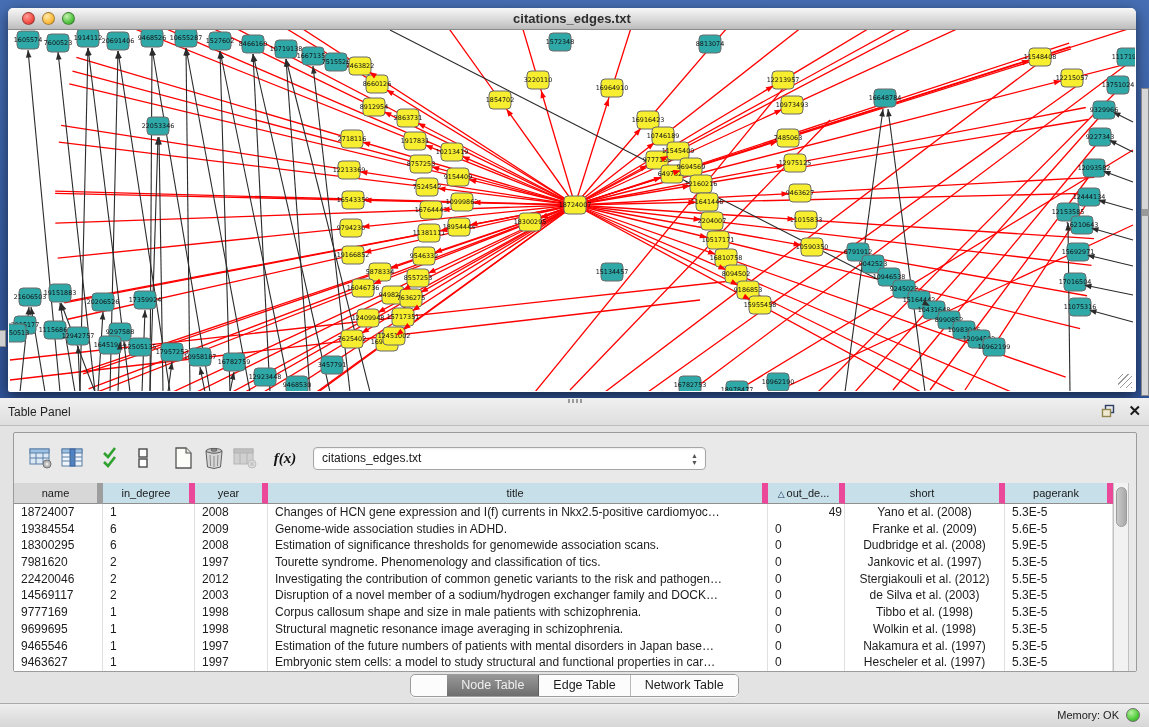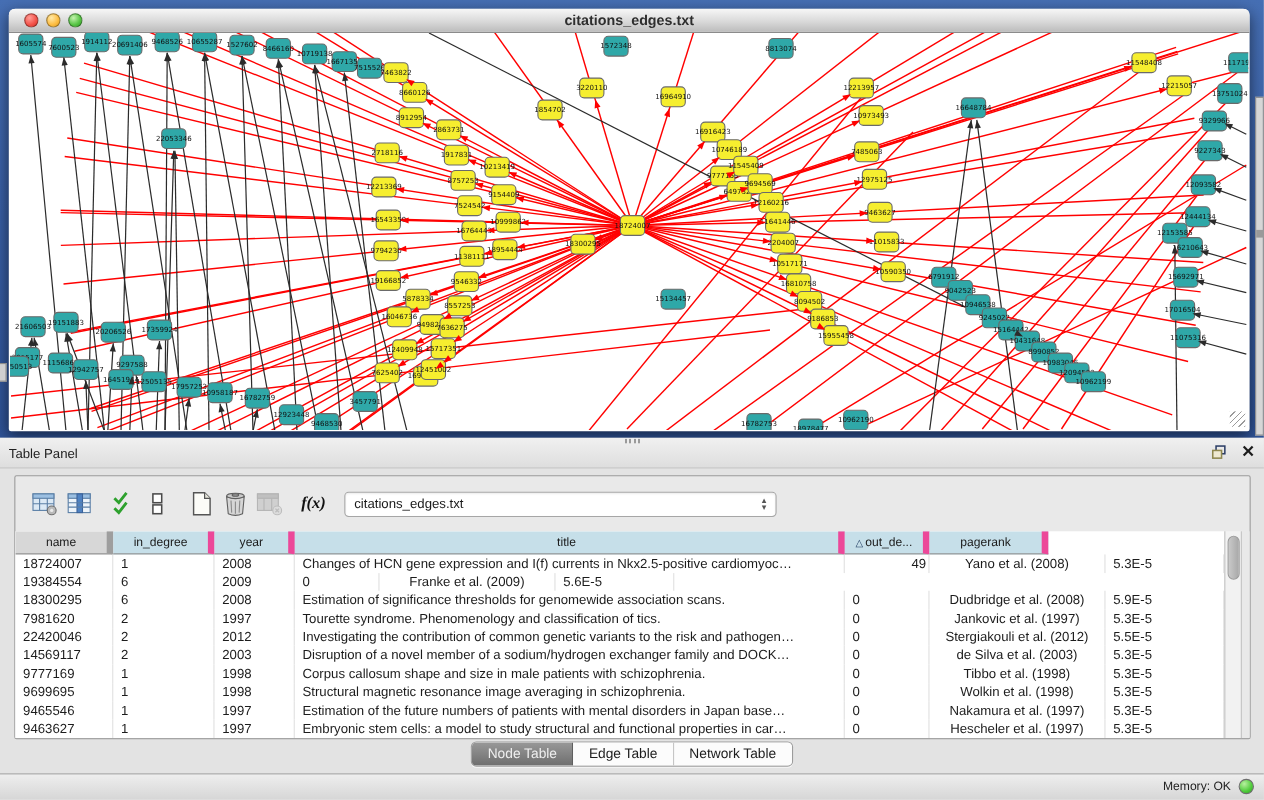--- a/index.html
+++ b/index.html
@@ -64,21 +64,21 @@
   .tcell { font-size:12px; color:#1c1c1c; line-height:16.5px; padding:0 2px 0 7px;
     border-right:1px solid #e0e0e0; overflow:hidden; white-space:nowrap; }
   .tcell.center { text-align:center; padding-left:2px; }
   .vscroll { width:16px; background:#f2f2f2; border-left:1px solid #c2c2c2; border-right:1px solid #c2c2c2; position:relative; }
   .vthumb { position:absolute; left:2px; top:4px; width:11px; height:40px; border-radius:6px;
     background:linear-gradient(90deg,#c9c9c9,#a9a9a9); border:1px solid #9a9a9a; }
   .area-fill { flex:1; background:#e9e9e9; }
 
   .tabs { position:absolute; left:0; right:0; top:248px; display:flex; justify-content:center; }
   .seg-ctl { display:flex; border:1px solid #9c9c9c; border-radius:5px; overflow:hidden; background:#fcfcfc;
-    box-shadow:0 1px 0 rgba(255,255,255,.7); }
+    box-shadow:0 1px 0 rgba(255,255,255,.7);padding-left:36px; }
   .seg { font-size:12.5px; padding:3px 14px 4px; color:#1c1c1c; border-right:1px solid #b9b9b9; background:#fcfcfc; cursor:default; }
   .seg:last-child { border-right:none; }
   .seg.sel { background:linear-gradient(180deg,#989898,#6e6e6e); color:#efefef; border-right-color:#5f5f5f; }
 
   .statusbar { position:absolute; left:0; top:703px; width:1149px; height:24px;
     background:linear-gradient(180deg,#eeeeee,#d6d6d6); border-top:1px solid #a9a9a9; }
   .mem { position:absolute; right:30px; top:5px; font-size:11px; color:#222; }
   .mem-dot { position:absolute; right:9px; top:4px; width:14px; height:14px; border-radius:50%;
     border:1px solid #6d6d6d; background:radial-gradient(circle at 35% 30%, #b8f0a0, #4ecb3a 60%, #2f9e22); }
 </style>
@@ -861,36 +861,38 @@
       </div>
 
       <div class="table-area">
         <div class="grid">
           <div class="hdr" id="tbl-hdr">
               <div class="hcell gray" style="width: 89px;">name</div>
               <div class="hcell" style="width: 92px;">in_degree</div>
               <div class="hcell" style="width: 73px;">year</div>
               <div class="hcell" style="width: 500px;">title</div>
               <div class="hcell" style="width: 77px;"><span class="sort-tri">△</span>out_de...</div>
+              <div class="hcell" style="width: 160px;">short</div>
               <div class="hcell" style="width: 108px;">pagerank</div>
             </div>
           <div class="rows" id="tbl-rows">
               <div class="trow">
                 <div class="tcell" style="width: 89px;">18724007</div>
                 <div class="tcell" style="width: 92px;">1</div>
                 <div class="tcell" style="width: 73px;">2008</div>
                 <div class="tcell" style="width: 500px;">Changes of HCN gene expression and I(f) currents in Nkx2.5-positive cardiomyoc…</div>
                 <div class="tcell" style="width: 77px; text-align: right;">49</div>
                 <div class="tcell center" style="width: 160px;">Yano et al. (2008)</div>
                 <div class="tcell" style="width: 108px;">5.3E-5</div>
               </div>
               <div class="trow">
                 <div class="tcell" style="width: 89px;">19384554</div>
                 <div class="tcell" style="width: 92px;">6</div>
                 <div class="tcell" style="width: 73px;">2009</div>
+                <div class="tcell" style="width: 500px;">Genome-wide association studies in ADHD.</div>
                 <div class="tcell" style="width: 77px;">0</div>
                 <div class="tcell center" style="width: 160px;">Franke et al. (2009)</div>
                 <div class="tcell" style="width: 108px;">5.6E-5</div>
               </div>
               <div class="trow">
                 <div class="tcell" style="width: 89px;">18300295</div>
                 <div class="tcell" style="width: 92px;">6</div>
                 <div class="tcell" style="width: 73px;">2008</div>
                 <div class="tcell" style="width: 500px;">Estimation of significance thresholds for genomewide association scans.</div>
                 <div class="tcell" style="width: 77px;">0</div>

